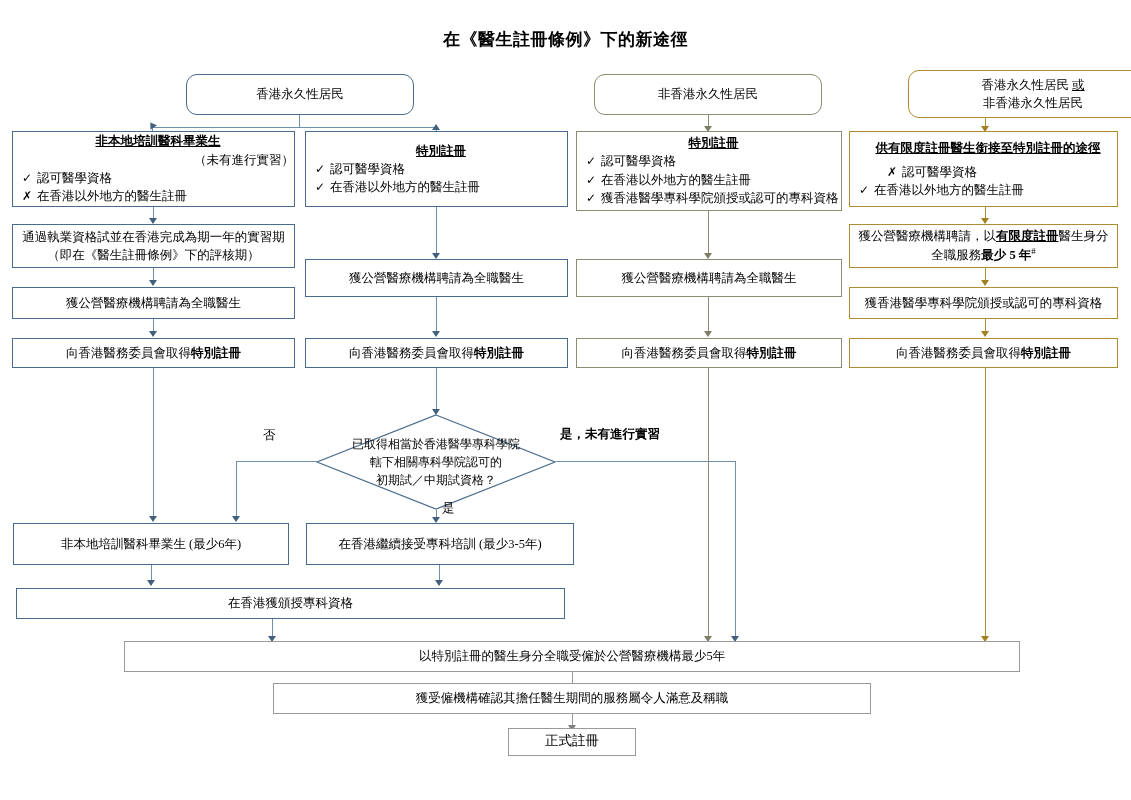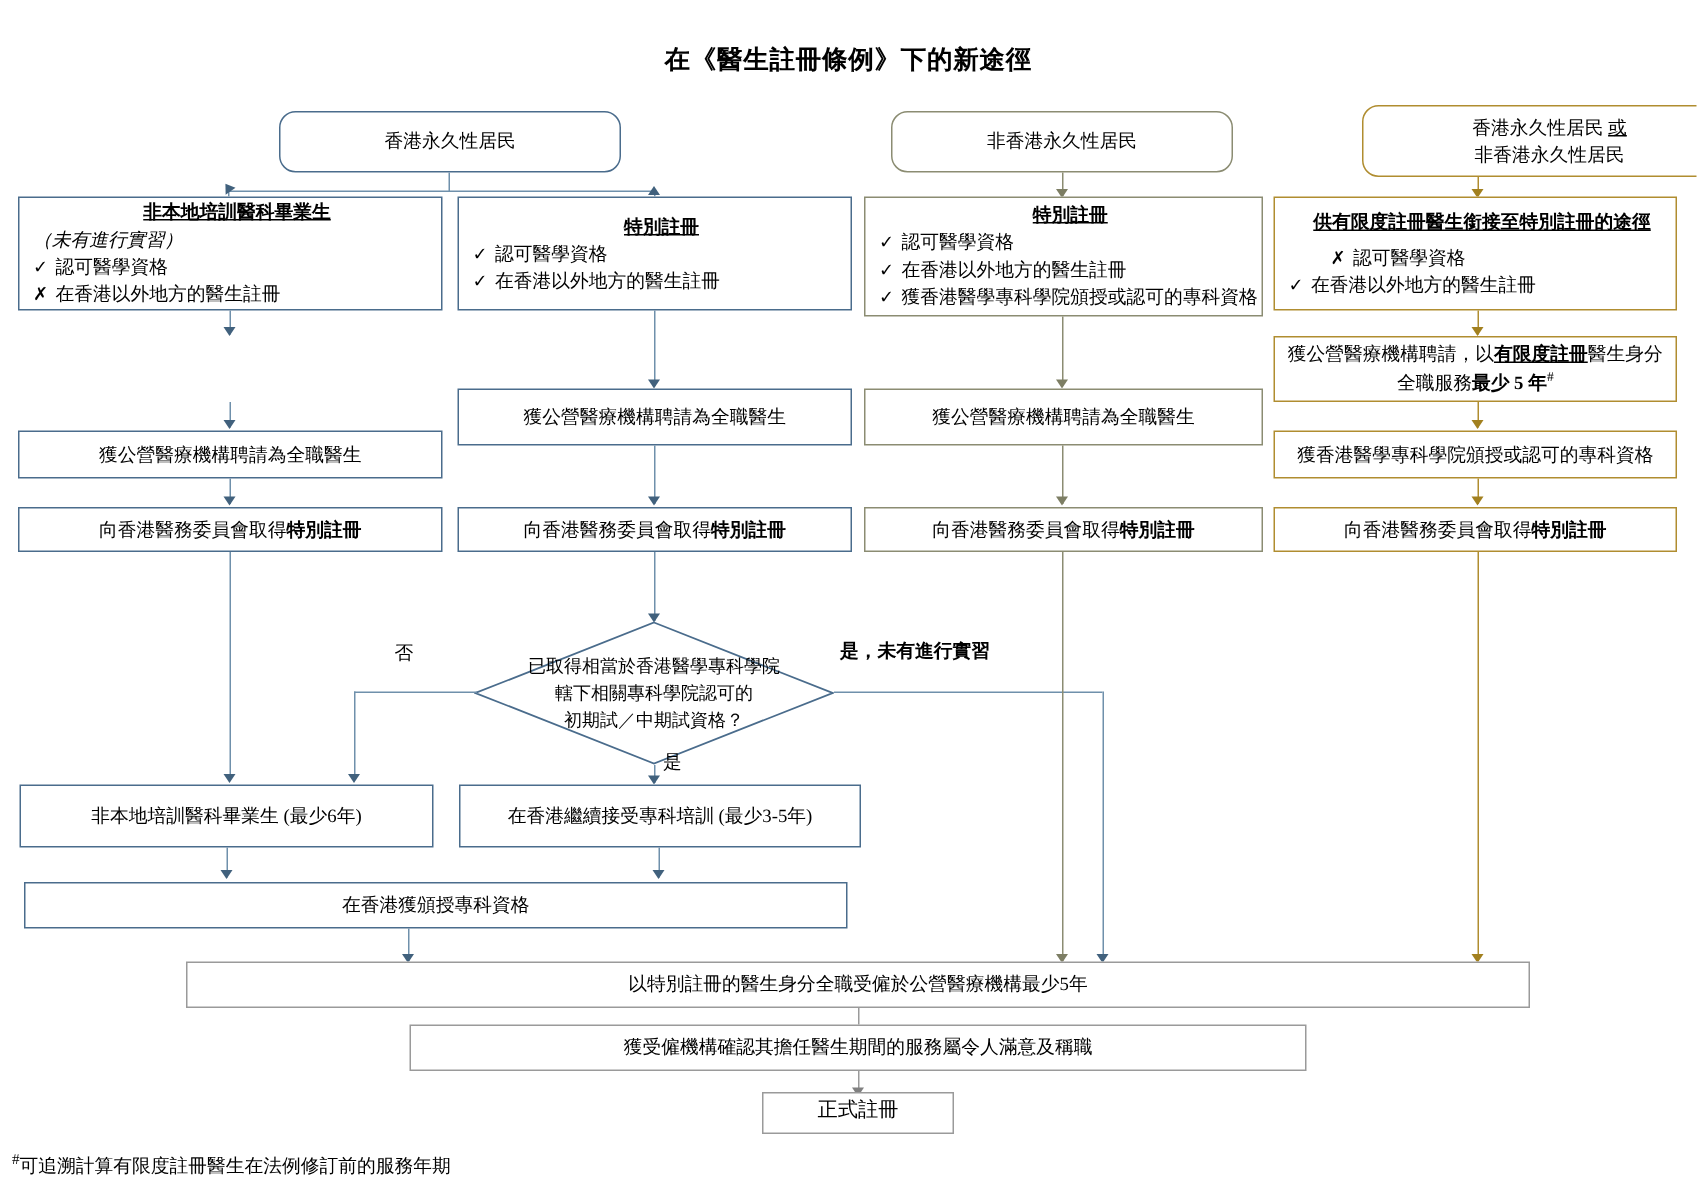--- a/index.html
+++ b/index.html
@@ -17,21 +17,21 @@
 
   
   .node{
     position:absolute;box-sizing:border-box;background:#ffffff;
     display:flex;flex-direction:column;justify-content:center;
     font-size:12.5px;line-height:1.45;
   }
   .node.center{align-items:center;text-align:center;}
   .node.left{align-items:flex-start;text-align:left;padding-left:9px;}
   .node .hd{font-weight:bold;text-decoration:underline;text-align:center;width:100%;}
-  .node .sub{text-align:left;width:100%;font-style:italic;}
+  .node .sub{text-align:right;width:100%;}
   .node .li{white-space:nowrap;}
   .node .mk{display:inline-block;width:15px;font-weight:bold;font-family:"DejaVu Sans",sans-serif;font-size:12px;}
 
   
   .blue{border:1.2px solid #4a6c8c;}
   .olive{border:1.2px solid #8b8c72;}
   .gold{border:1.2px solid #b08d30;}
   .gray{border:1.2px solid #9a9a9a;}
 
   .round{border-radius:11px;}
@@ -105,20 +105,24 @@
   <div class="node left blue" style="left:12px;top:131px;width:283px;height:76px;">
     <span class="hd">非本地培訓醫科畢業生</span>
     <span class="sub">（未有進行實習）</span>
     <span class="li"><span class="mk">✓</span><span>認可醫學資格</span></span>
     <span class="li"><span class="mk">✗</span><span>在香港以外地方的醫生註冊</span></span>
   </div>
 
   <div class="ln v c-blue" style="left:153px;top:207px;height:16px;"></div>
   <div class="arw d-blue" style="left:148.5px;top:218px;"></div>
 
+  <div class="node center blue" style="left:12px;top:224px;width:283px;height:44px;">
+    <span>通過執業資格試並在香港完成為期一年的實習期</span>
+    <span>（即在《醫生註冊條例》下的評核期）</span>
+  </div>
 
   <div class="ln v c-blue" style="left:153px;top:268px;height:17px;"></div>
   <div class="arw d-blue" style="left:148.5px;top:280px;"></div>
 
   <div class="node center blue" style="left:12px;top:287px;width:283px;height:32px;">
     <span>獲公營醫療機構聘請為全職醫生</span>
   </div>
 
   <div class="ln v c-blue" style="left:153px;top:319px;height:17px;"></div>
   <div class="arw d-blue" style="left:148.5px;top:331px;"></div>
@@ -265,17 +269,14 @@
     <span>獲受僱機構確認其擔任醫生期間的服務屬令人滿意及稱職</span>
   </div>
 
   <div class="ln v c-gray" style="left:572px;top:714px;height:16px;"></div>
   <div class="arw d-gray" style="left:567.5px;top:725px;"></div>
 
   <div class="node center gray" style="left:508px;top:728px;width:128px;height:28px;font-size:13.5px;font-family:Liberation Mono, monospace;">
     <span>正式註冊</span>
   </div>
 
-  <div class="foot">
-    <sup>#</sup><span>可追溯計算有限度註冊醫生在法例修訂前的服務年期</span>
-  </div>
 
 </div>
 
 </body></html>

